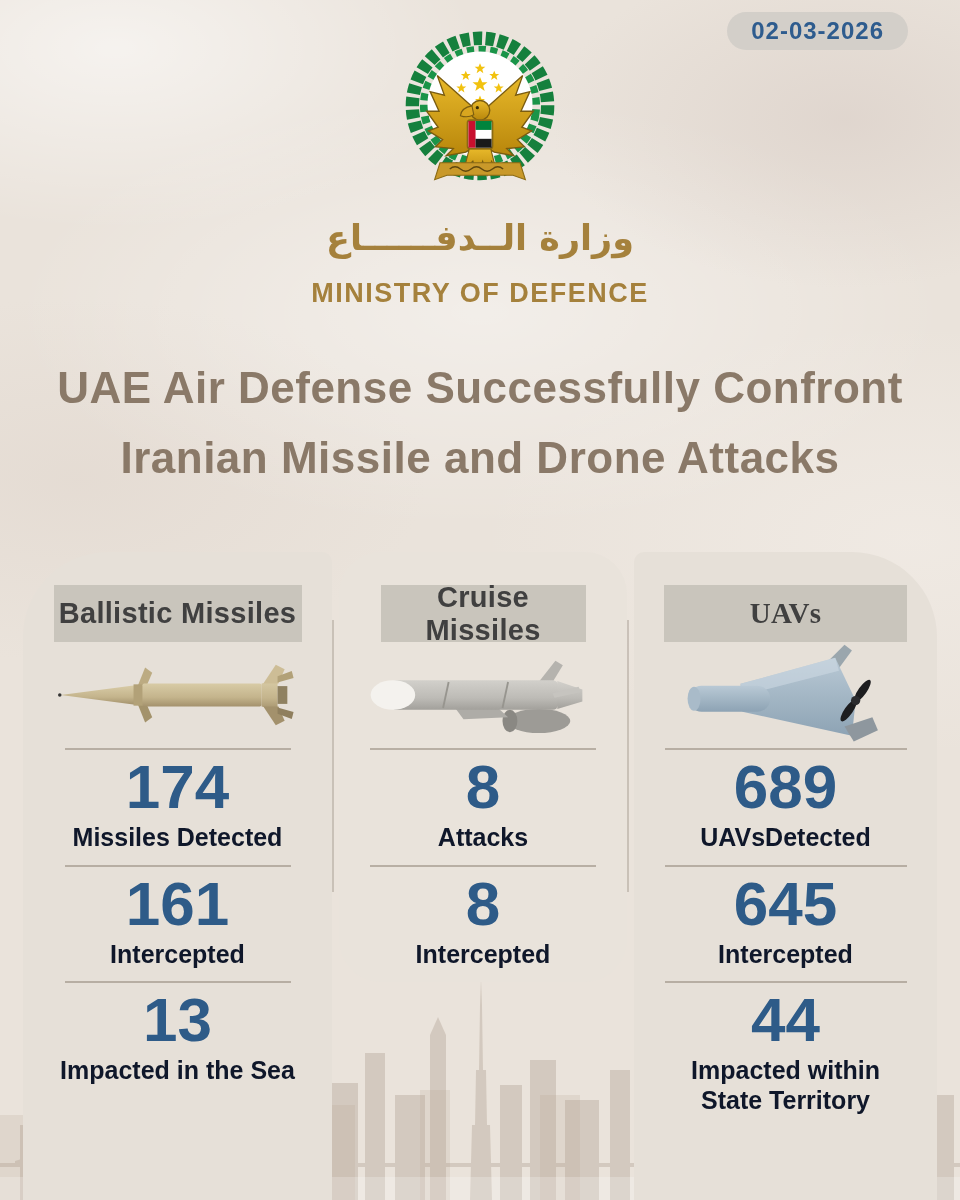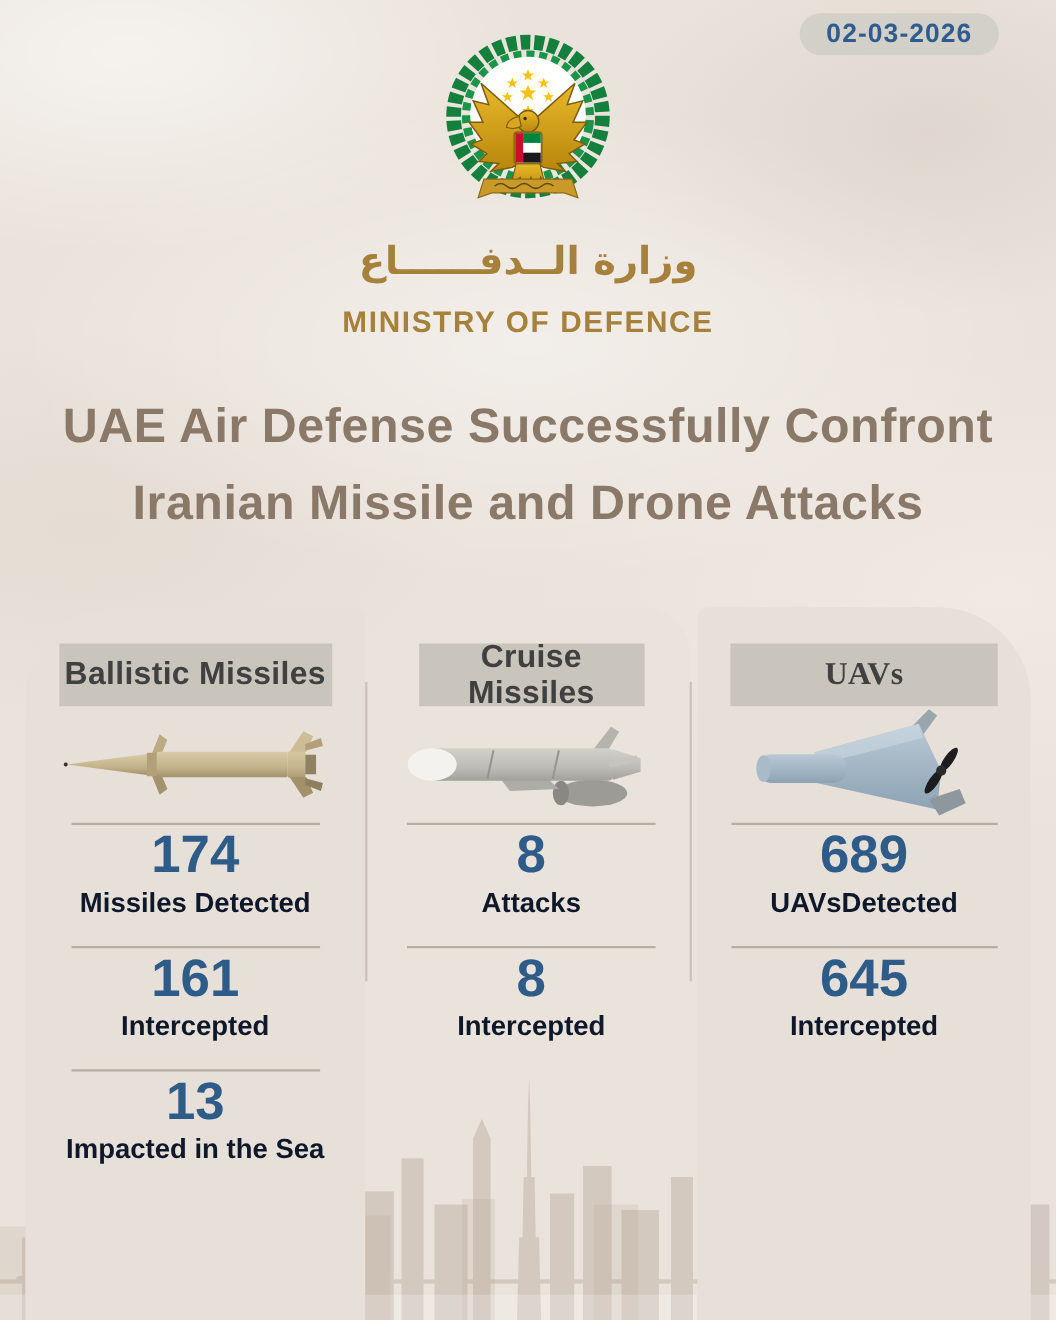--- a/index.html
+++ b/index.html
@@ -33,23 +33,23 @@
   .panel.right{left:611px;width:303px;border-radius:10px 85px 0 0;}
   .vline{position:absolute;width:2px;top:68px;height:272px;background:rgba(140,130,118,.35);}
   .vline.v1{left:309px;} .vline.v2{left:604px;}
   .col{position:relative;padding-top:33px;text-align:center;}
   .chip{margin:0 auto;height:57px;background:#c9c5bc;display:flex;align-items:center;justify-content:center;
     color:#404040;font-size:29px;font-weight:800;letter-spacing:.3px;}
   .panel.left .chip{width:248px;} .panel.mid .chip{width:205px;} .panel.right .chip{width:243px;font-family:Liberation Serif, serif;}
   .imgbox{height:106px;display:flex;align-items:center;justify-content:center;}
   .rule{height:0;border-top:2px solid rgba(135,124,110,.5);margin:0 auto;}
   .panel.left .rule{width:226px;} .panel.mid .rule{width:226px;} .panel.right .rule{width:242px;}
-  .stat .value{font-size:48px;font-weight:800;color:#2e5b88;line-height:1.18;}
+  .stat .value{font-size:62px;font-weight:800;color:#2e5b88;line-height:1.18;}
   .stat .label{font-size:25px;font-weight:700;color:#0f172a;line-height:1.18;margin:0 auto;max-width:250px;}
-  .stat + .stat{margin-top:24px;}
+  .stat + .stat{margin-top:12px;}
   
   .skyline{position:absolute;left:0;bottom:0;width:960px;height:235px;pointer-events:none;}
 </style>
 </head>
 <body>
 
 <div class="poster">
   <div class="clouds"></div>
 
   <svg class="skyline" viewBox="0 0 960 235" aria-hidden="true">
@@ -270,19 +270,24 @@
         <div class="stat">
           <div class="rule"></div>
           <div class="value">689</div>
           <div class="label">UAVsDetected</div>
         </div>
         <div class="stat">
           <div class="rule"></div>
           <div class="value">645</div>
           <div class="label">Intercepted</div>
         </div>
+        <div class="stat">
+          <div class="rule"></div>
+          <div class="value">44</div>
+          <div class="label">Impacted within State Territory</div>
+        </div>
       </div>
     </div>
 
     <div class="vline v1"></div>
     <div class="vline v2"></div>
   </div>
 </div>
 
 </body></html>

